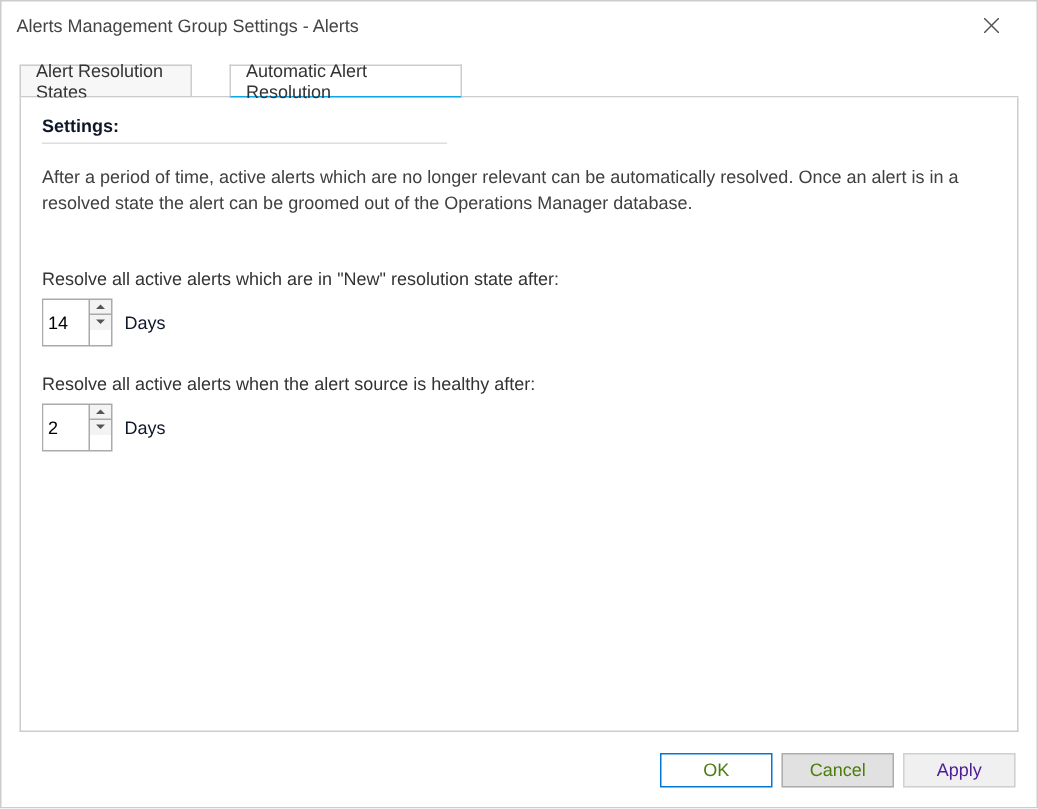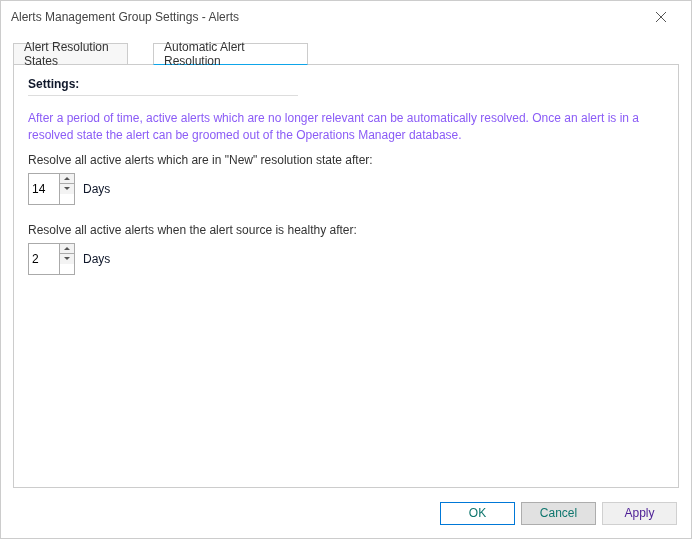--- a/index.html
+++ b/index.html
@@ -13,35 +13,35 @@
   .tabstrip { position:relative; height:26px; margin:6px 12px 0 12px; }
   .tabstrip .baseline { position:absolute; left:0; right:0; bottom:0; height:1px; background:#ccc; }
   .tab { position:absolute; bottom:0; height:22px; padding:0 10px; display:flex; align-items:center; border:1px solid #ccc; background:#f7f7f7; color:#333; font-size:12px; cursor:default; }
   .tab.inactive { border-bottom:1px solid #ccc; }
   .tab.active { background:#fff; border-bottom:1px solid #0ea5e9; z-index:2; }
   .tab1 { left:0; width:115px; }
   .tab2 { left:140px; width:155px; }
   .panel { position:absolute; top:32px; left:12px; right:12px; bottom:50px; border:1px solid #ccc; border-top:none; background:#fff; padding:10px 14px; }
   .settings-hdr { color:#0f172a; font-weight:600; margin:2px 0 2px 0; }
   .settings-rule { height:1px; background:#ddd; width:270px; margin:4px 0 14px 0; }
-  .desc { color:#8b5cf6; line-height:1.45; margin-bottom:8px; max-width:620px; }
+  .desc { color:#404040; line-height:1.45; margin-bottom:34px; max-width:620px; }
   .fieldlabel { margin:6px 0 6px 0; }
   .row { display:flex; align-items:center; gap:8px; margin-bottom:18px; }
   .spinner { display:inline-flex; border:1px solid #aaa; height:32px; }
   .spinner input { width:30px; border:none; outline:none; padding:1px 3px; font-family:inherit; font-size:12px; }
   .spin-btns { display:flex; flex-direction:column; border-left:1px solid #aaa; }
   .spin-btns button { width:14px; height:10px; border:none; background:#f3f3f3; padding:0; display:flex; align-items:center; justify-content:center; cursor:pointer; }
   .spin-btns button:first-child { border-bottom:1px solid #aaa; height:10px; }
   .spin-btns button:last-child { height:10px; }
   .arrow { width:0; height:0; border-left:3px solid transparent; border-right:3px solid transparent; }
   .arrow.up { border-bottom:3px solid #555; }
   .arrow.down { border-top:3px solid #555; }
   .unit { color:#0f172a; }
   .footer { position:absolute; left:0; right:0; bottom:0; height:50px; display:flex; align-items:center; justify-content:flex-end; gap:6px; padding:0 14px; }
-  .btn { min-width:75px; height:23px; border:1px solid #adadad; background:#e1e1e1; color:#0f766e; font-family:inherit; font-size:12px; cursor:pointer; }
+  .btn { min-width:75px; height:23px; border:1px solid #adadad; background:#e1e1e1; color:#4d7c0f; font-family:inherit; font-size:12px; cursor:pointer; }
   .btn.default { border:1.5px solid #0078d7; background:#fff; }
   .btn:disabled { color:#4c1d95; background:#f0f0f0; border-color:#d0d0d0; cursor:default; }
 </style>
 </head>
 <body>
 
 <div class="window">
   <div class="titlebar">
     <span class="title">Alerts Management Group Settings - Alerts</span>
     <div class="close-btn">

